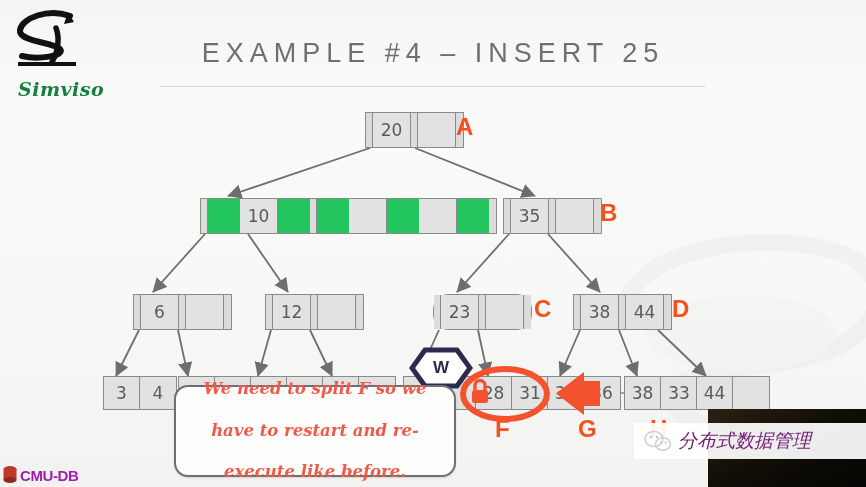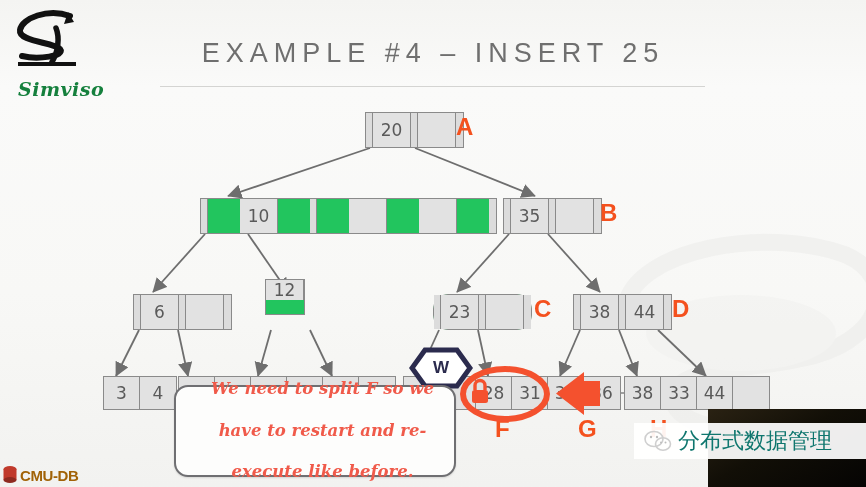--- a/index.html
+++ b/index.html
@@ -37,45 +37,45 @@
   .cell.empty{width:38px;}
   .leaf{height:34px;}
   .leaf .cell.val,.leaf .cell.empty{width:36px;}
 
   .lbl{position:absolute;color:#f4511e;font-weight:bold;font-size:24px;
     font-family:"Liberation Sans", sans-serif;}
 
   
   .callout{position:absolute;left:174px;top:385px;width:278px;height:88px;
     background:#fdfdfc;border:2.2px solid #6f6f72;border-radius:14px;
-    display:flex;align-items:center;justify-content:flex-end;text-align:center;
+    display:flex;align-items:center;justify-content:center;text-align:center;
     box-shadow:0 1px 2px rgba(0,0,0,.12);}
   .callout span{display:block;font-family:"DejaVu Serif", serif;
     font-style:italic;font-weight:bold;font-size:16.5px;color:#f05a4a;
     line-height:1.26;padding:0 10px;}
 
   
   .latch{position:absolute;left:409px;top:347px;width:64px;height:42px;}
   .latch .hx{position:absolute;inset:0;}
   .latch .t{position:absolute;inset:0;display:flex;align-items:center;justify-content:center;
     font-size:17px;font-weight:bold;color:#2b2b4e;font-family:"Liberation Sans", sans-serif;}
 
   
   .ann{position:absolute;left:0;top:0;width:866px;height:487px;pointer-events:none;}
 
   
   .cmu{position:absolute;left:2px;bottom:2px;display:flex;align-items:center;gap:2px;}
-  .cmu-txt{font-size:15px;font-weight:bold;color:#a16207;letter-spacing:-.4px;
+  .cmu-txt{font-size:15px;font-weight:bold;color:#a21caf;letter-spacing:-.4px;
     font-family:"Liberation Sans", sans-serif;}
   .video{position:absolute;right:0;bottom:0;width:158px;height:78px;
     background:linear-gradient(150deg,#2a2213 0%,#120f07 45%,#050403 100%);}
   .wechat{position:absolute;right:0;bottom:28px;width:232px;height:36px;
     background:rgba(255,255,255,.93);display:flex;align-items:center;gap:6px;padding-left:10px;
     box-sizing:border-box;}
-  .wechat-txt{font-size:22px;color:#0f766e;font-family:"DejaVu Sans", sans-serif;}
+  .wechat-txt{font-size:19px;color:#701a75;font-family:"DejaVu Sans", sans-serif;font-style:italic;}
 </style>
 </head>
 <body>
 
 <div class="stage">
 
   <div class="bg-wash"></div>
 
   <svg class="wm" viewBox="0 0 330 230">
     <path d="M60 90 C70 35 200 10 280 40 C330 62 320 120 250 140 C200 154 150 150 120 165
@@ -164,21 +164,21 @@
   <div class="lbl" style="left:600px;top:199px;">B</div>
 
   <div class="node" style="left:133px;top:294px;">
     <div class="cell ptr"></div>
     <div class="cell val">6</div>
     <div class="cell ptr"></div>
     <div class="cell empty"></div>
     <div class="cell ptr"></div>
   </div>
 
-  <div class="node" style="left:265px;top:279px;flex-direction:column;">
+  <div class="node" style="left:265px;top:294px;">
     <div class="cell ptr"></div>
     <div class="cell val">12</div>
     <div class="cell ptr"></div>
     <div class="cell empty"></div>
     <div class="cell ptr"></div>
   </div>
 
   <div class="node" style="left:433px;top:294px;border-radius:15px;">
     <div class="cell ptr"></div>
     <div class="cell val">23</div>

